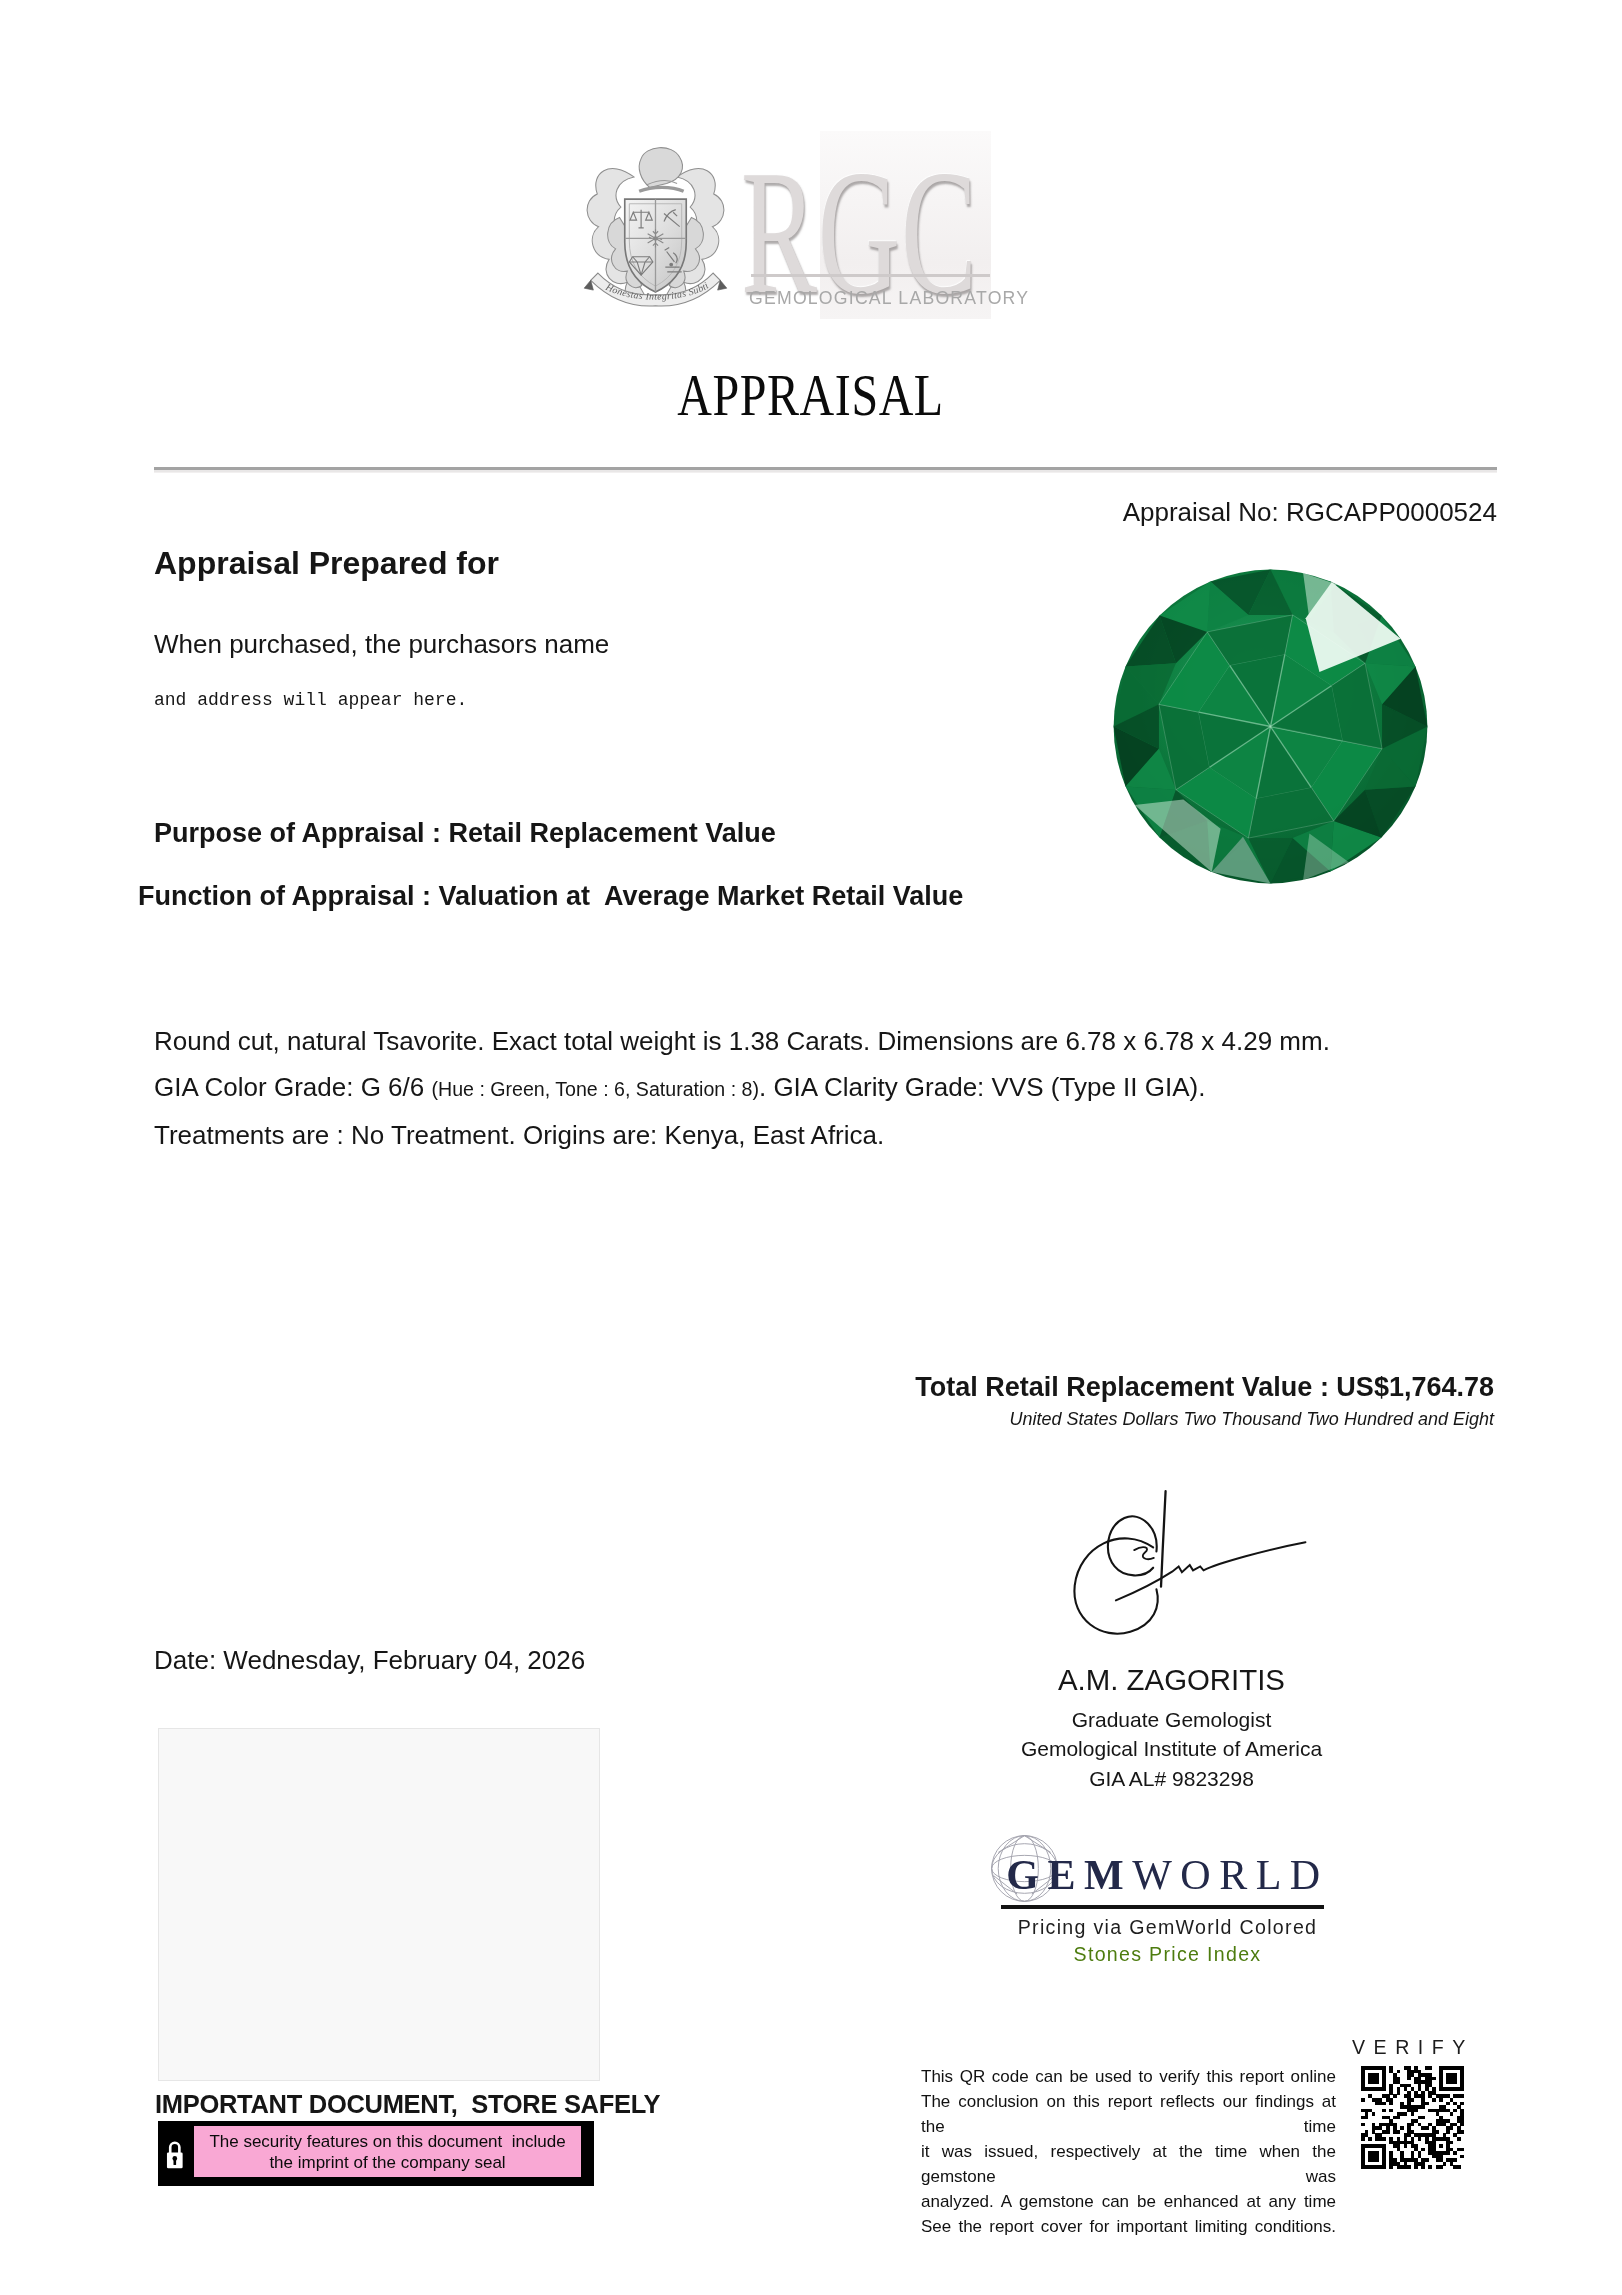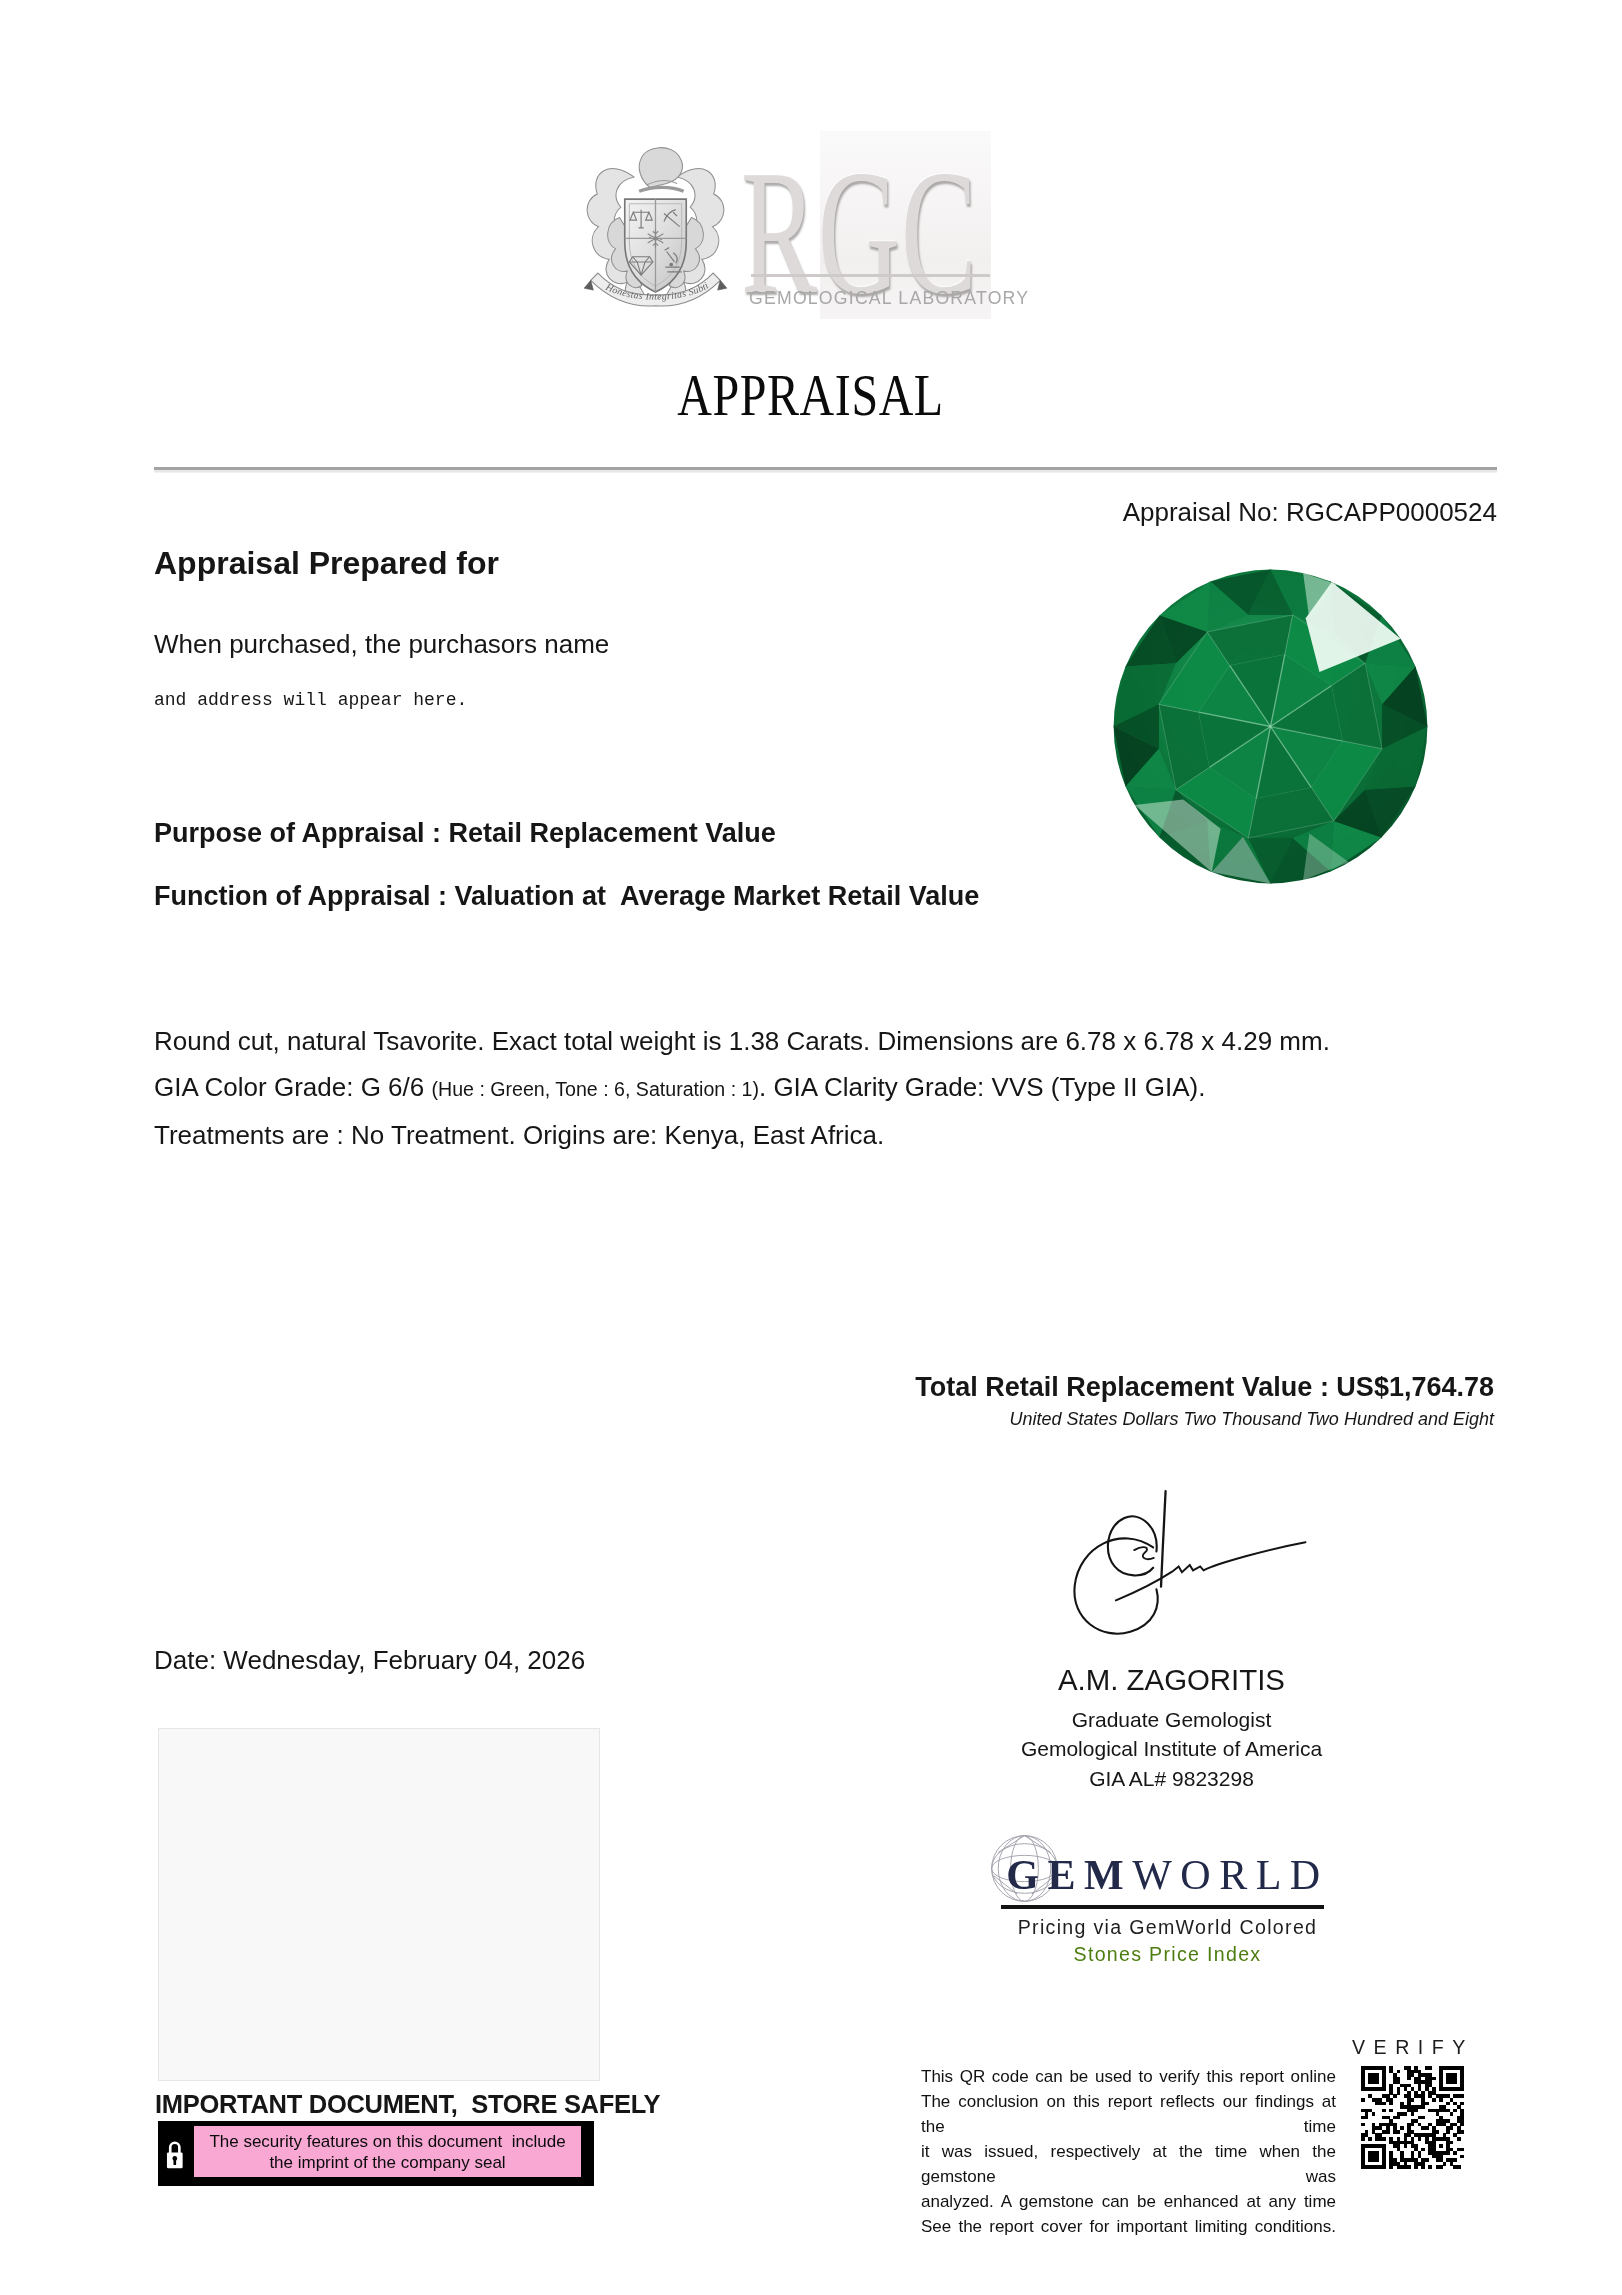--- a/index.html
+++ b/index.html
@@ -27,21 +27,21 @@
 
   .divider{left:154px;top:467px;width:1343px;height:3.3px;background:#a3a3a3;box-shadow:0 2.6px 0 #e9e7e7;}
 
   .appr-no{right:125px;top:497px;font-size:26px;text-align:right;}
 
   .prep-head{left:154px;top:545px;font-size:32px;font-weight:bold;}
   .prep-l1{left:154px;top:629px;font-size:26px;}
   .prep-l2{left:154px;top:690px;font-size:18px;font-family:Liberation Mono, monospace;}
 
   .purpose-line{left:154px;top:818px;font-size:27px;}
-  .function-line{left:154px;top:881px;font-size:27px;text-align:center;}
+  .function-line{left:138px;top:881px;font-size:27px;text-align:center;}
   .lbl{font-weight:bold;}
   .val{font-weight:bold;}
 
   .desc{left:154px;top:1018px;width:1361px;font-size:26px;line-height:46px;}
   .desc .small{font-size:19.6px;}
 
   .total-line{right:128px;top:1372px;font-size:27px;font-weight:bold;text-align:right;}
   .words-line{right:128px;top:1409px;font-size:18px;font-style:italic;text-align:right;}
 
   .date-line{left:154px;top:1645px;font-size:26px;}
@@ -234,21 +234,21 @@
 
   <div class="abs purpose-line">
     <span class="lbl">Purpose of Appraisal : </span><span class="val">Retail Replacement Value</span>
   </div>
   <div class="abs function-line">
     <span class="lbl">Function of Appraisal : </span><span class="val prewrap">Valuation at  Average Market Retail Value</span>
   </div>
 
   <div class="abs desc">
     <div>Round cut, natural Tsavorite. Exact total weight is 1.38 Carats. Dimensions are 6.78 x 6.78 x 4.29 mm.</div>
-    <div><span>GIA Color Grade: G 6/6 </span><span class="small">(Hue : Green, Tone : 6, Saturation : 1)</span><span>. GIA Clarity Grade: VVS (Type II GIA).</span></div>
+    <div><span>GIA Color Grade: G 6/6 </span><span class="small">(Hue : Green, Tone : 6, Saturation : 8)</span><span>. GIA Clarity Grade: VVS (Type II GIA).</span></div>
     <div>Treatments are : No Treatment. Origins are: Kenya, East Africa.</div>
   </div>
 
   <div class="abs total-line">Total Retail Replacement Value : US$1,764.78</div>
   <div class="abs words-line">United States Dollars Two Thousand Two Hundred and Eight</div>
 
   <svg class="abs sig" width="251" height="168" viewBox="0 0 384 256">
     <g fill="none" stroke="#141414" stroke-linecap="round">
       <path d="M160,6 C158,48 155,104 153,152" stroke-width="3.5"></path>
       <path d="M146,98 C150,62 122,36 97,47 C69,60 65,100 82,121 C96,138 127,140 141,123" stroke-width="3.2"></path>

